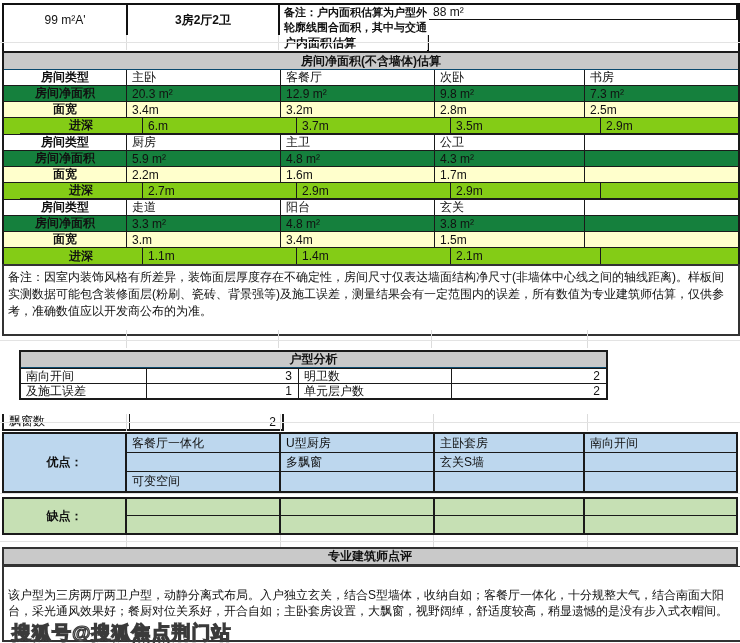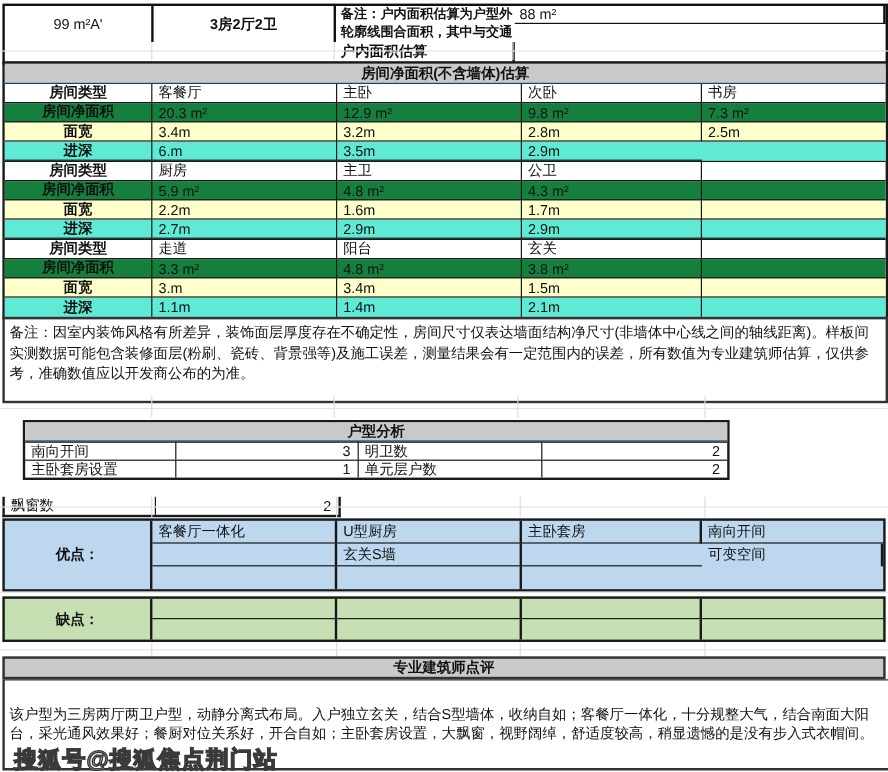--- a/index.html
+++ b/index.html
@@ -24,21 +24,21 @@
              padding:0 2px 0 4px;font-weight:bold;}
   
   .rtable{position:absolute;left:2px;top:51px;width:734px;border:2px solid #1a1a1a;}
   .ttl{height:16px;background:#c9c9c9;border-bottom:1px solid #0c4a6e;font-weight:bold;
        display:flex;align-items:center;justify-content:center;}
   .trow{display:grid;grid-template-columns:123px 154px 154px 150px auto;height:16px;}
   .trow.gsep{border-top:1px solid #1a1a1a;}
   .trow:last-child .c{border-bottom:none;}
   .bg-area{background:#15803d;}
   .bg-w{background:#ffffcc;}
-  .bg-d{background:#5eead4;}
+  .bg-d{background:#84cc16;padding-left:16px;}
   
   .notebox{position:absolute;left:2px;top:264px;width:726px;height:62px;
            border:2px solid #333;padding:3px 4px;line-height:17px;font-size:12px;}
   
   .antable{position:absolute;left:19px;top:350px;width:585px;border:2px solid #1a1a1a;}
   .anrow{display:grid;grid-template-columns:126px 152px 153px auto;height:15px;}
   .anrow .c{border-bottom:none;border-top:1px solid #1a1a1a;}
   .an-val{justify-content:flex-end;padding:0 6px 0 0;}
   .anrow3{position:absolute;left:2px;top:397px;width:278px;border:2px solid #1a1a1a;border-top:none;
           display:grid;grid-template-columns:126px auto;height:15px;margin-top:17px;}
@@ -81,42 +81,43 @@
   <div class="vline" style="left:126px;top:35px;height:15px"></div>
   <div class="vline" style="left:278px;top:35px;height:15px"></div>
   <div class="vline" style="left:427px;top:35px;height:15px"></div>
   <div class="hline" style="left:0;top:42px;width:740px"></div>
 
   <div class="rtable">
     <div class="ttl">房间净面积(不含墙体)估算</div>
 
     <div class="trow">
       <div class="c lab">房间类型</div>
+      <div class="c">主卧</div>
       <div class="c">客餐厅</div>
-      <div class="c">主卧</div>
       <div class="c">次卧</div>
       <div class="c">书房</div>
     </div>
     <div class="trow bg-area">
       <div class="c lab">房间净面积</div>
       <div class="c">20.3 m²</div>
       <div class="c">12.9 m²</div>
       <div class="c">9.8 m²</div>
       <div class="c">7.3 m²</div>
     </div>
     <div class="trow bg-w">
       <div class="c lab">面宽</div>
       <div class="c">3.4m</div>
       <div class="c">3.2m</div>
       <div class="c">2.8m</div>
       <div class="c">2.5m</div>
     </div>
     <div class="trow bg-d">
       <div class="c lab">进深</div>
       <div class="c">6.m</div>
+      <div class="c">3.7m</div>
       <div class="c">3.5m</div>
       <div class="c">2.9m</div>
     </div>
 
     <div class="trow gsep">
       <div class="c lab">房间类型</div>
       <div class="c">厨房</div>
       <div class="c">主卫</div>
       <div class="c">公卫</div>
       <div class="c"></div>
@@ -183,21 +184,21 @@
 
   <div class="antable">
     <div class="ttl" style="height:15px">户型分析</div>
     <div class="anrow">
       <div class="c">南向开间</div>
       <div class="c an-val">3</div>
       <div class="c">明卫数</div>
       <div class="c an-val">2</div>
     </div>
     <div class="anrow">
-      <div class="c">主卧套房设置</div>
+      <div class="c">及施工误差</div>
       <div class="c an-val">1</div>
       <div class="c">单元层户数</div>
       <div class="c an-val">2</div>
     </div>
   </div>
   <div class="anrow3">
     <div class="c" style="border-bottom:none">飘窗数</div>
     <div class="c an-val" style="border-bottom:none">2</div>
   </div>
 
@@ -207,20 +208,21 @@
   <div class="vline" style="left:587px;top:414px;height:17px"></div>
   <div class="hline" style="left:0;top:422px;width:740px"></div>
 
   <div class="pros">
     <div class="plabel" style="grid-row:1/4">优点：</div>
     <div class="pc">客餐厅一体化</div>
     <div class="pc">U型厨房</div>
     <div class="pc">主卧套房</div>
     <div class="pc col5">南向开间</div>
     <div class="pc"></div>
+    <div class="pc">多飘窗</div>
     <div class="pc">玄关S墙</div>
     <div class="pc col5"></div>
     <div class="pc lastrow">可变空间</div>
     <div class="pc lastrow"></div>
     <div class="pc lastrow"></div>
     <div class="pc col5 lastrow"></div>
   </div>
 
   <div class="hline" style="left:0;top:493px;width:740px"></div>
 

